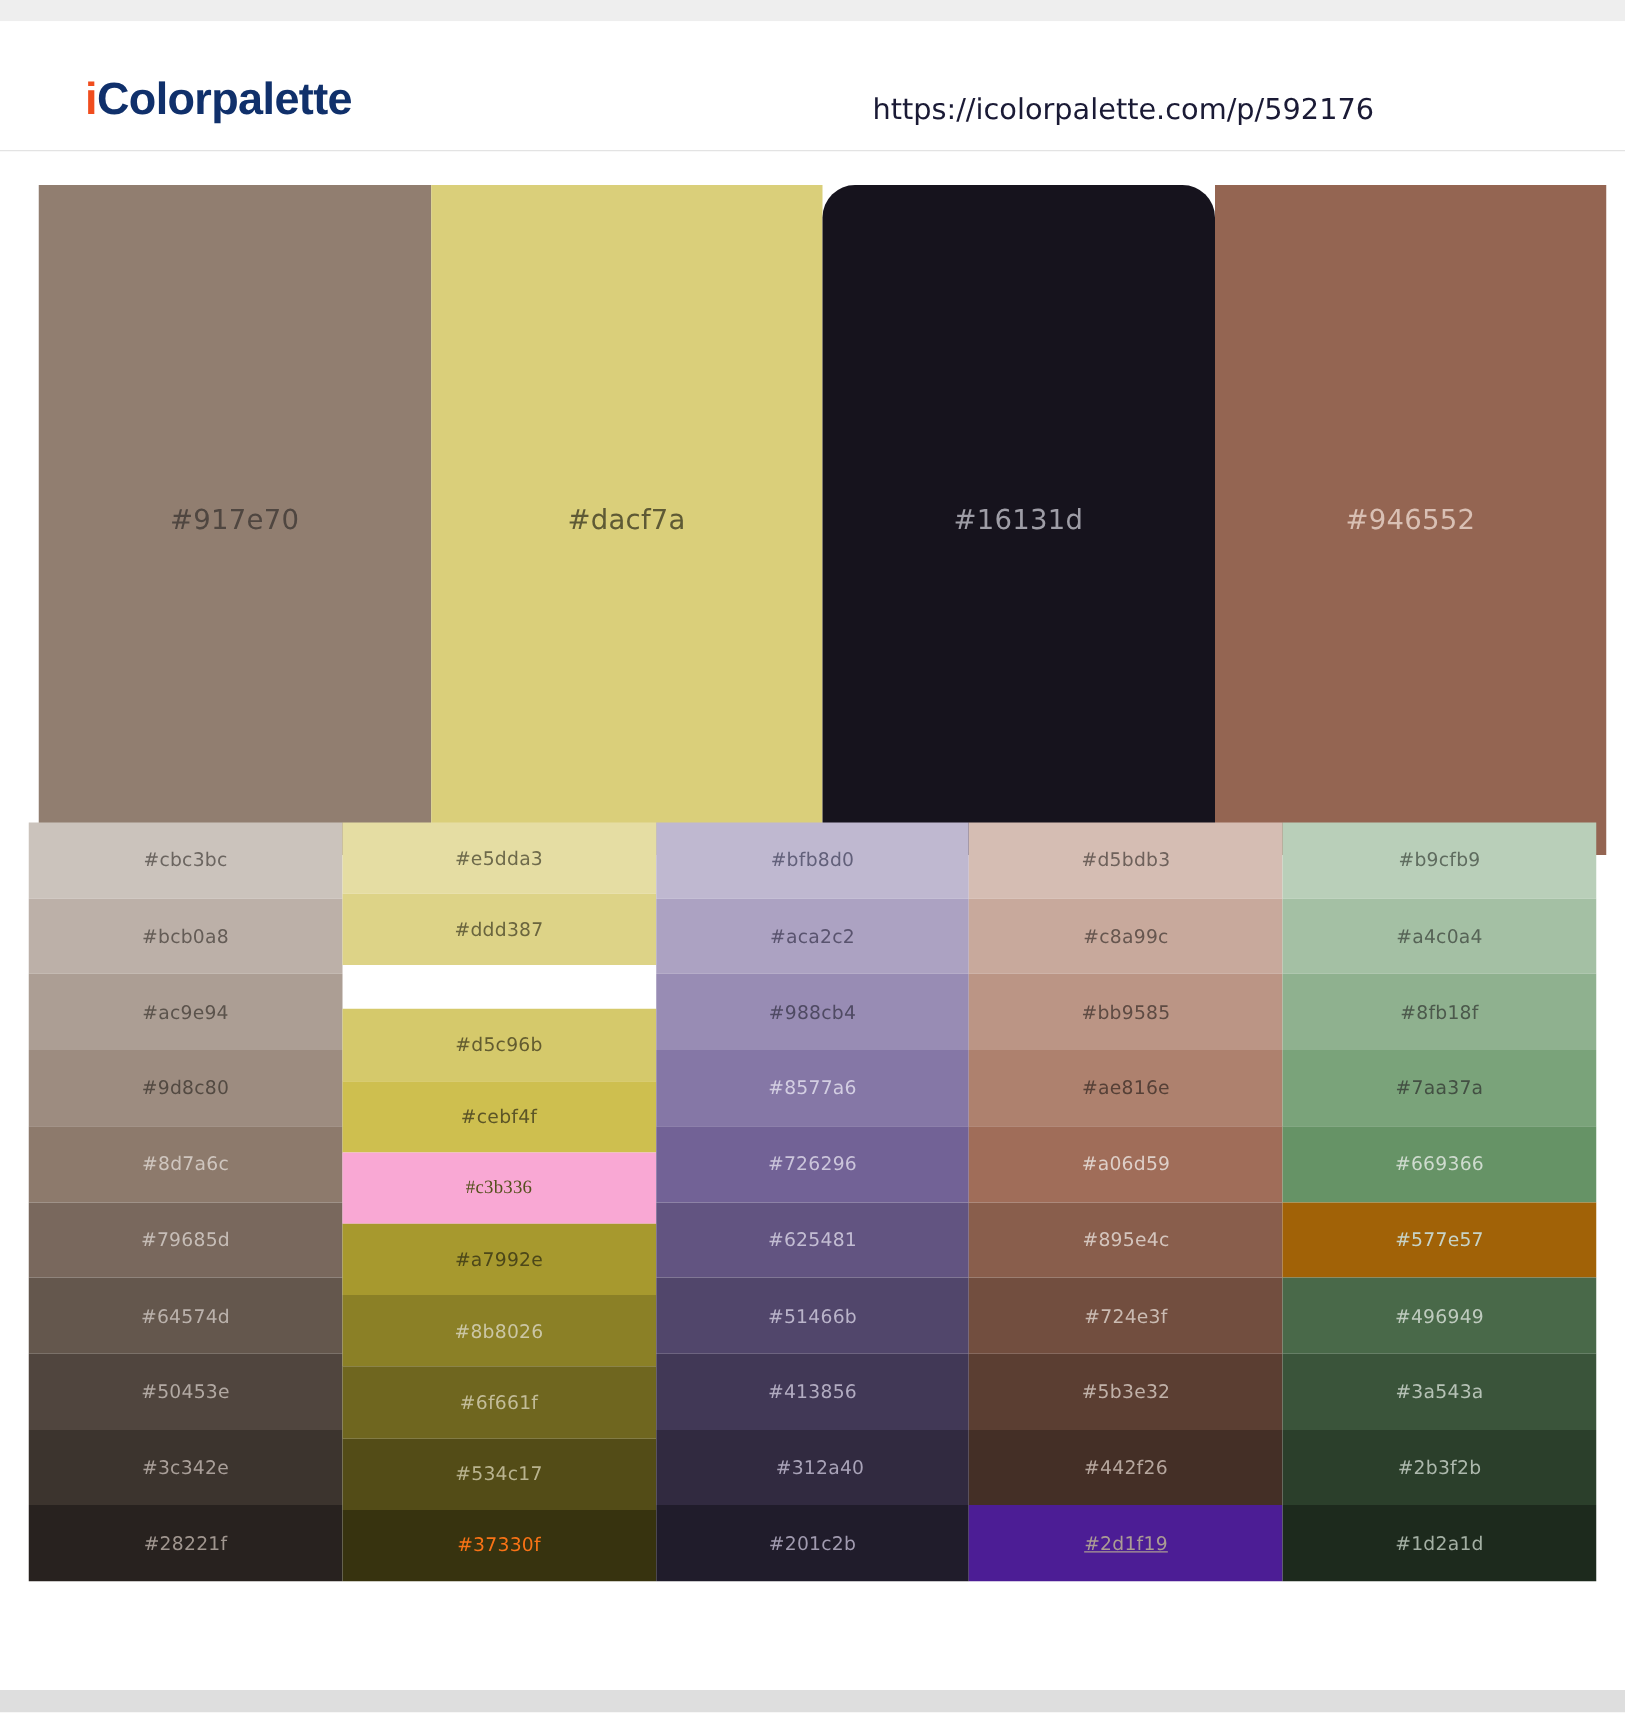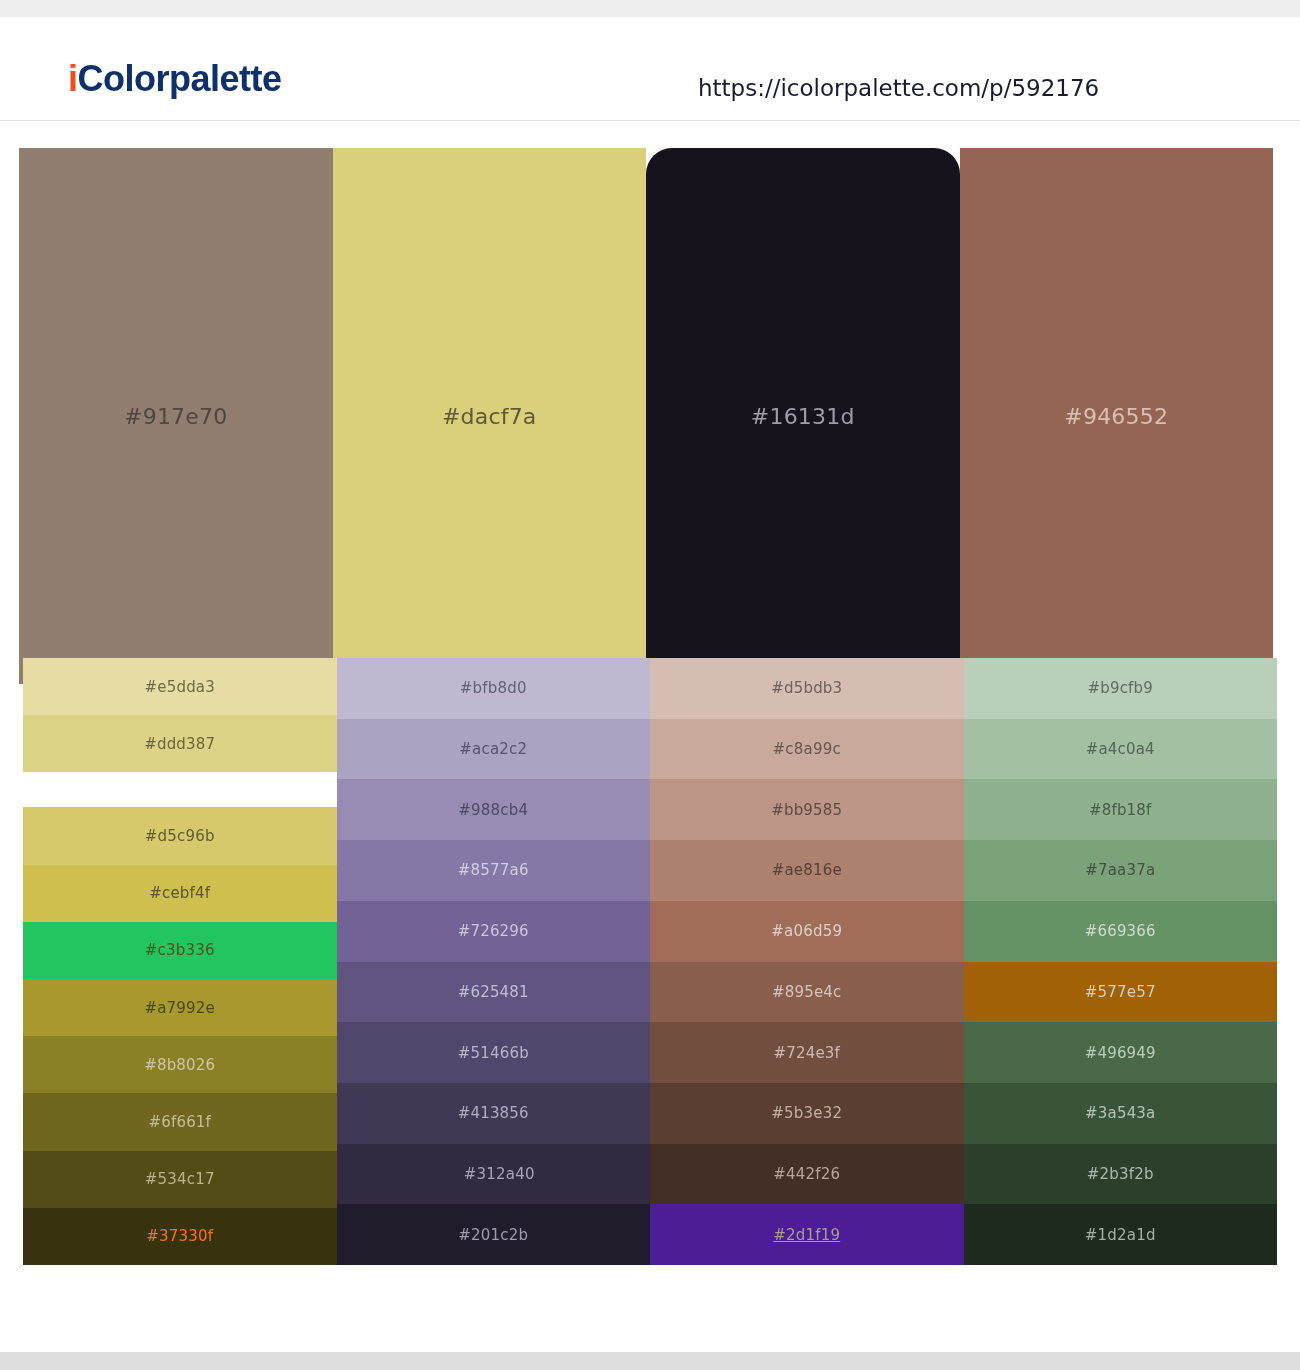--- a/index.html
+++ b/index.html
@@ -34,21 +34,21 @@
 
   .url {
     position:absolute; left:698px; top:58px;
     font-size:23px; color:#1a1a35;
     font-family:"DejaVu Sans", sans-serif;
     white-space:nowrap;
   }
 
   
   .main-strip {
-    position:absolute; left:19px; top:148px;
+    position:absolute; left:31px; top:148px;
     width:1254px; height:536px;
     display:flex;
   }
   .main-swatch {
     flex:1 1 0;
     position:relative;
     display:flex; align-items:center; justify-content:center;
   }
   .main-swatch .hexlabel {
     font-size:22px;
@@ -105,25 +105,37 @@
       <div class="main-swatch" style="background: rgb(22, 19, 29); border-radius: 26px;">
         <span class="hexlabel" style="color: rgb(158, 157, 166);">#16131d</span>
       </div>
       <div class="main-swatch" style="background: rgb(148, 101, 82);">
         <span class="hexlabel" style="color: rgb(217, 192, 180);">#946552</span>
       </div>
     </div>
 
   <div class="shade-grid">
       <div class="shade-col">
+        <div class="shade-cell" style="background: rgb(203, 195, 188); color: rgb(107, 101, 96);">#cbc3bc</div>
+        <div class="shade-cell" style="background: rgb(188, 176, 168); color: rgb(100, 92, 86);">#bcb0a8</div>
+        <div class="shade-cell" style="background: rgb(172, 158, 148); color: rgb(91, 83, 76);">#ac9e94</div>
+        <div class="shade-cell" style="background: rgb(157, 140, 128); color: rgb(83, 74, 66);">#9d8c80</div>
+        <div class="shade-cell" style="background: rgb(141, 122, 108); color: rgb(207, 198, 191);">#8d7a6c</div>
+        <div class="shade-cell" style="background: rgb(121, 104, 93); color: rgb(198, 189, 183);">#79685d</div>
+        <div class="shade-cell" style="background: rgb(100, 87, 77); color: rgb(187, 178, 172);">#64574d</div>
+        <div class="shade-cell" style="background: rgb(80, 69, 62); color: rgb(178, 169, 163);">#50453e</div>
+        <div class="shade-cell" style="background: rgb(60, 52, 46); color: rgb(169, 159, 153);">#3c342e</div>
+        <div class="shade-cell" style="background: rgb(40, 34, 31); color: rgb(160, 150, 143);">#28221f</div>
+      </div>
+      <div class="shade-col">
         <div class="shade-cell" style="background: rgb(229, 221, 163); color: rgb(110, 106, 75);">#e5dda3</div>
         <div class="shade-cell" style="background: rgb(221, 211, 135); color: rgb(106, 101, 62);">#ddd387</div>
         <div class="shade-cell" style="background: rgb(213, 201, 107); color: rgb(99, 92, 48); margin-top: 35px;">#d5c96b</div>
         <div class="shade-cell" style="background: rgb(206, 191, 79); color: rgb(92, 85, 39);">#cebf4f</div>
-        <div class="shade-cell" style="background: #22c55e; color: rgb(85, 80, 29);">#c3b336</div>
+        <div class="shade-cell" style="background: #f9a8d4; color: rgb(85, 80, 29); font-family: Liberation Serif, serif;">#c3b336</div>
         <div class="shade-cell" style="background: rgb(167, 153, 46); color: rgb(76, 71, 25);">#a7992e</div>
         <div class="shade-cell" style="background: rgb(139, 128, 38); color: rgb(203, 198, 165);">#8b8026</div>
         <div class="shade-cell" style="background: rgb(111, 102, 31); color: rgb(195, 189, 153);">#6f661f</div>
         <div class="shade-cell" style="background: rgb(83, 76, 23); color: rgb(185, 179, 143);">#534c17</div>
         <div class="shade-cell" style="background: rgb(55, 51, 15); color: #f97316;">#37330f</div>
       </div>
       <div class="shade-col">
         <div class="shade-cell" style="background: rgb(191, 184, 208); color: rgb(98, 96, 122);">#bfb8d0</div>
         <div class="shade-cell" style="background: rgb(172, 162, 194); color: rgb(89, 83, 110);">#aca2c2</div>
         <div class="shade-cell" style="background: rgb(152, 140, 180); color: rgb(79, 74, 99);">#988cb4</div>

